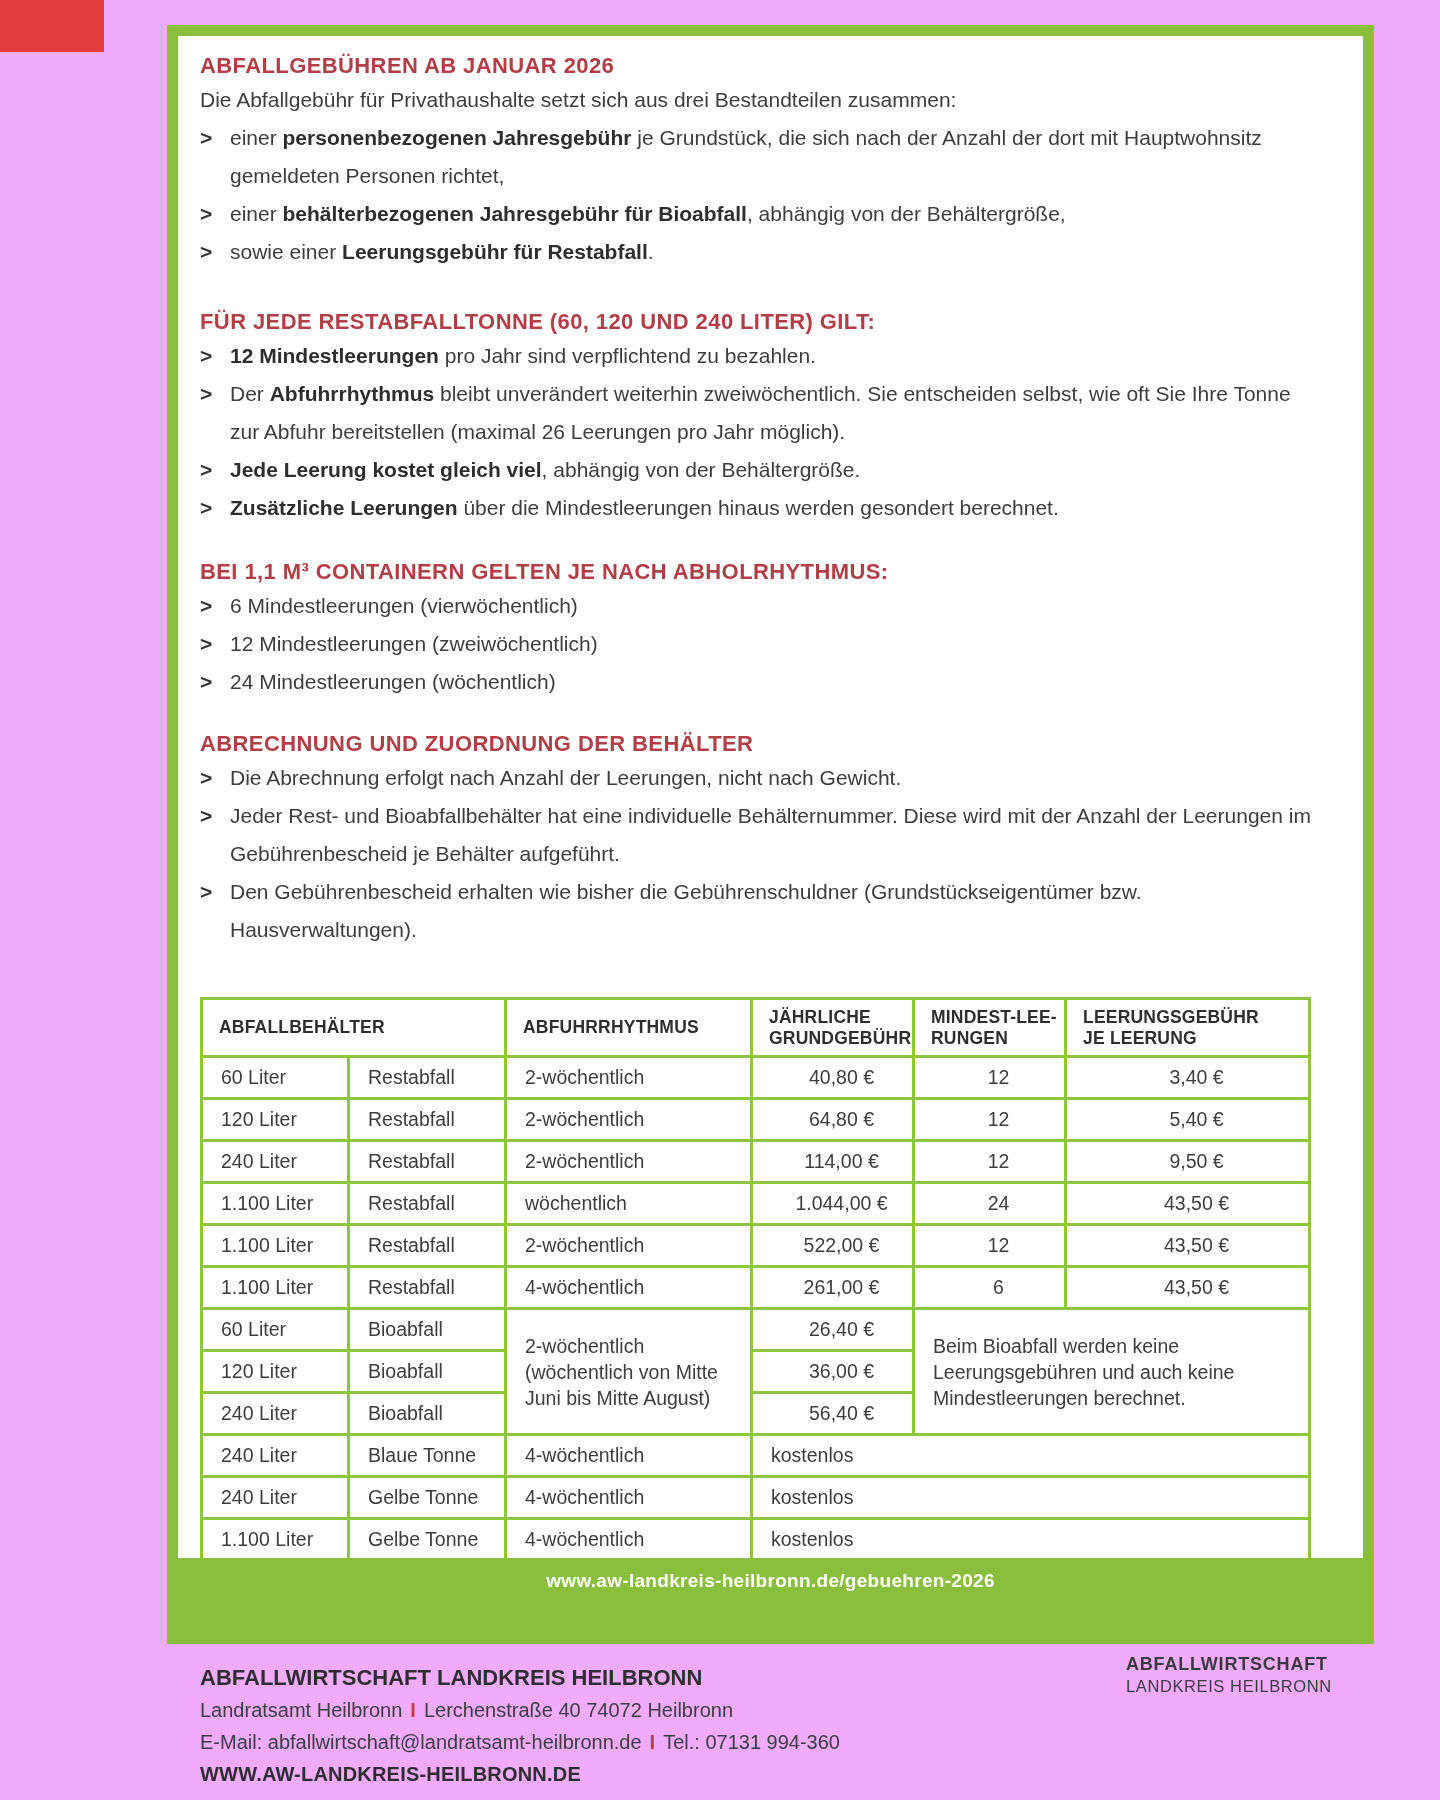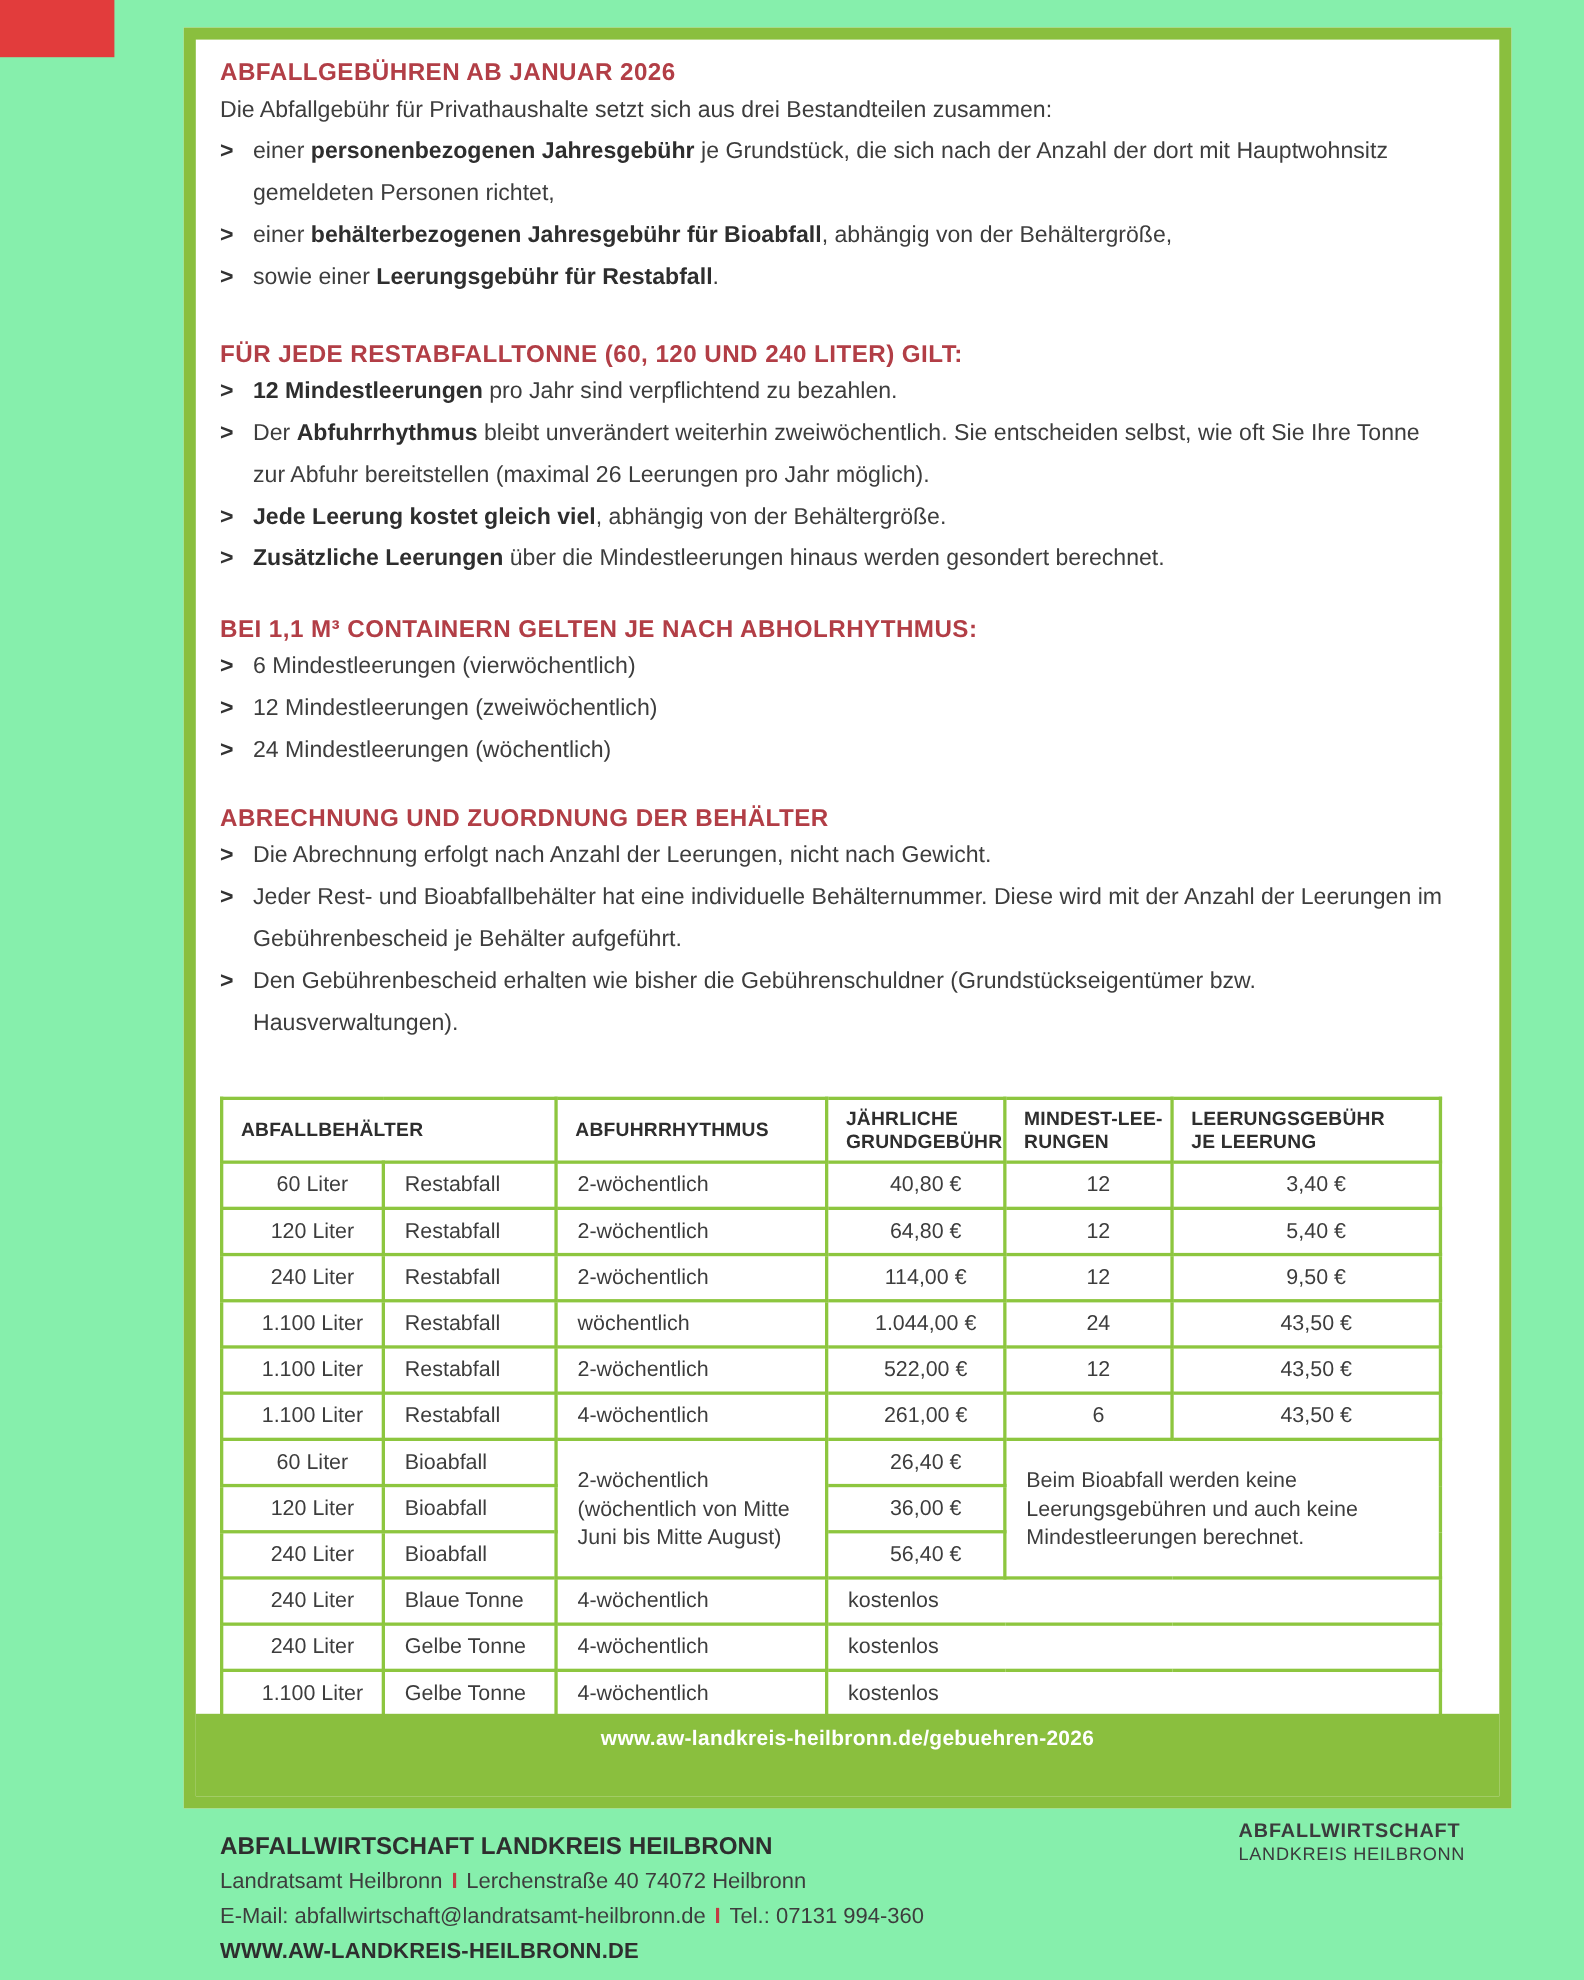--- a/index.html
+++ b/index.html
@@ -1,18 +1,18 @@
 <!DOCTYPE html>
 <html><head>
 <meta charset="utf-8">
 <style>
   * { margin:0; padding:0; box-sizing:border-box; }
   html,body { width:1440px; height:1800px; background:#ffffff;
     font-family:"Liberation Sans", sans-serif; color:#3d3d3d; }
-  .page { position:relative; width:1440px; height:1800px; overflow:hidden; background:#86efac; }
+  .page { position:relative; width:1440px; height:1800px; overflow:hidden; background:#f0abfc; }
 
   .red-corner { position:absolute; left:0; top:0; width:104px; height:52px; background:#e23c3c; }
 
   .frame { position:absolute; left:167px; top:25px; width:1207px; height:1619px;
     border:11px solid #8abf3e; background:#fff; }
 
   .content { padding:2px 22px 0 22px; }
 
   .section-title { color:#b23e46; font-size:22px; font-weight:700; letter-spacing:0.4px;
     line-height:30px; }
@@ -29,21 +29,21 @@
   .sep { color:#c23a42; font-weight:700; padding:0 8px; }
 
   table.fees { border-collapse:collapse; margin-top:48px; width:1108px; table-layout:fixed; }
   table.fees col.c1 { width:147px; } table.fees col.c2 { width:157px; }
   table.fees col.c3 { width:246px; } table.fees col.c4 { width:162px; }
   table.fees col.c5 { width:152px; } table.fees col.c6 { width:244px; }
   table.fees th, table.fees td { border:3px solid #8dc63f; background:#fff; }
   table.fees th { height:58px; font-size:17.5px; font-weight:700; color:#2e2e2e;
     text-align:left; padding-left:16px; white-space:pre-line; line-height:21px; letter-spacing:0.2px; vertical-align:middle; }
   table.fees td { height:42px; font-size:19.5px; color:#3d3d3d; padding-left:18px; vertical-align:middle; }
-  td.c-size { padding-left:22px;text-align:center; }
+  td.c-size { padding-left:22px; }
   td.center { text-align:center; padding-left:0; }
   td.rhythm-merged { vertical-align:middle; line-height:26px; padding-right:8px; }
   td.bio-note { vertical-align:middle; line-height:26px; padding-left:14px; padding-right:10px; }
   td.free-cell { padding-left:52px; }
 
   .info-bar { position:absolute; left:0; right:0; bottom:0; height:75px; background:#8abf3e;
     color:#ffffff; text-align:center; padding-top:8px; }
   .info-bar .l1 { font-size:19px; line-height:30px; font-weight:400; letter-spacing:0.2px; }
   .info-bar .l1 .b { color:#ffffff; }
   .info-bar .l2 { font-size:19px; line-height:30px; font-weight:700; letter-spacing:0.3px; }

